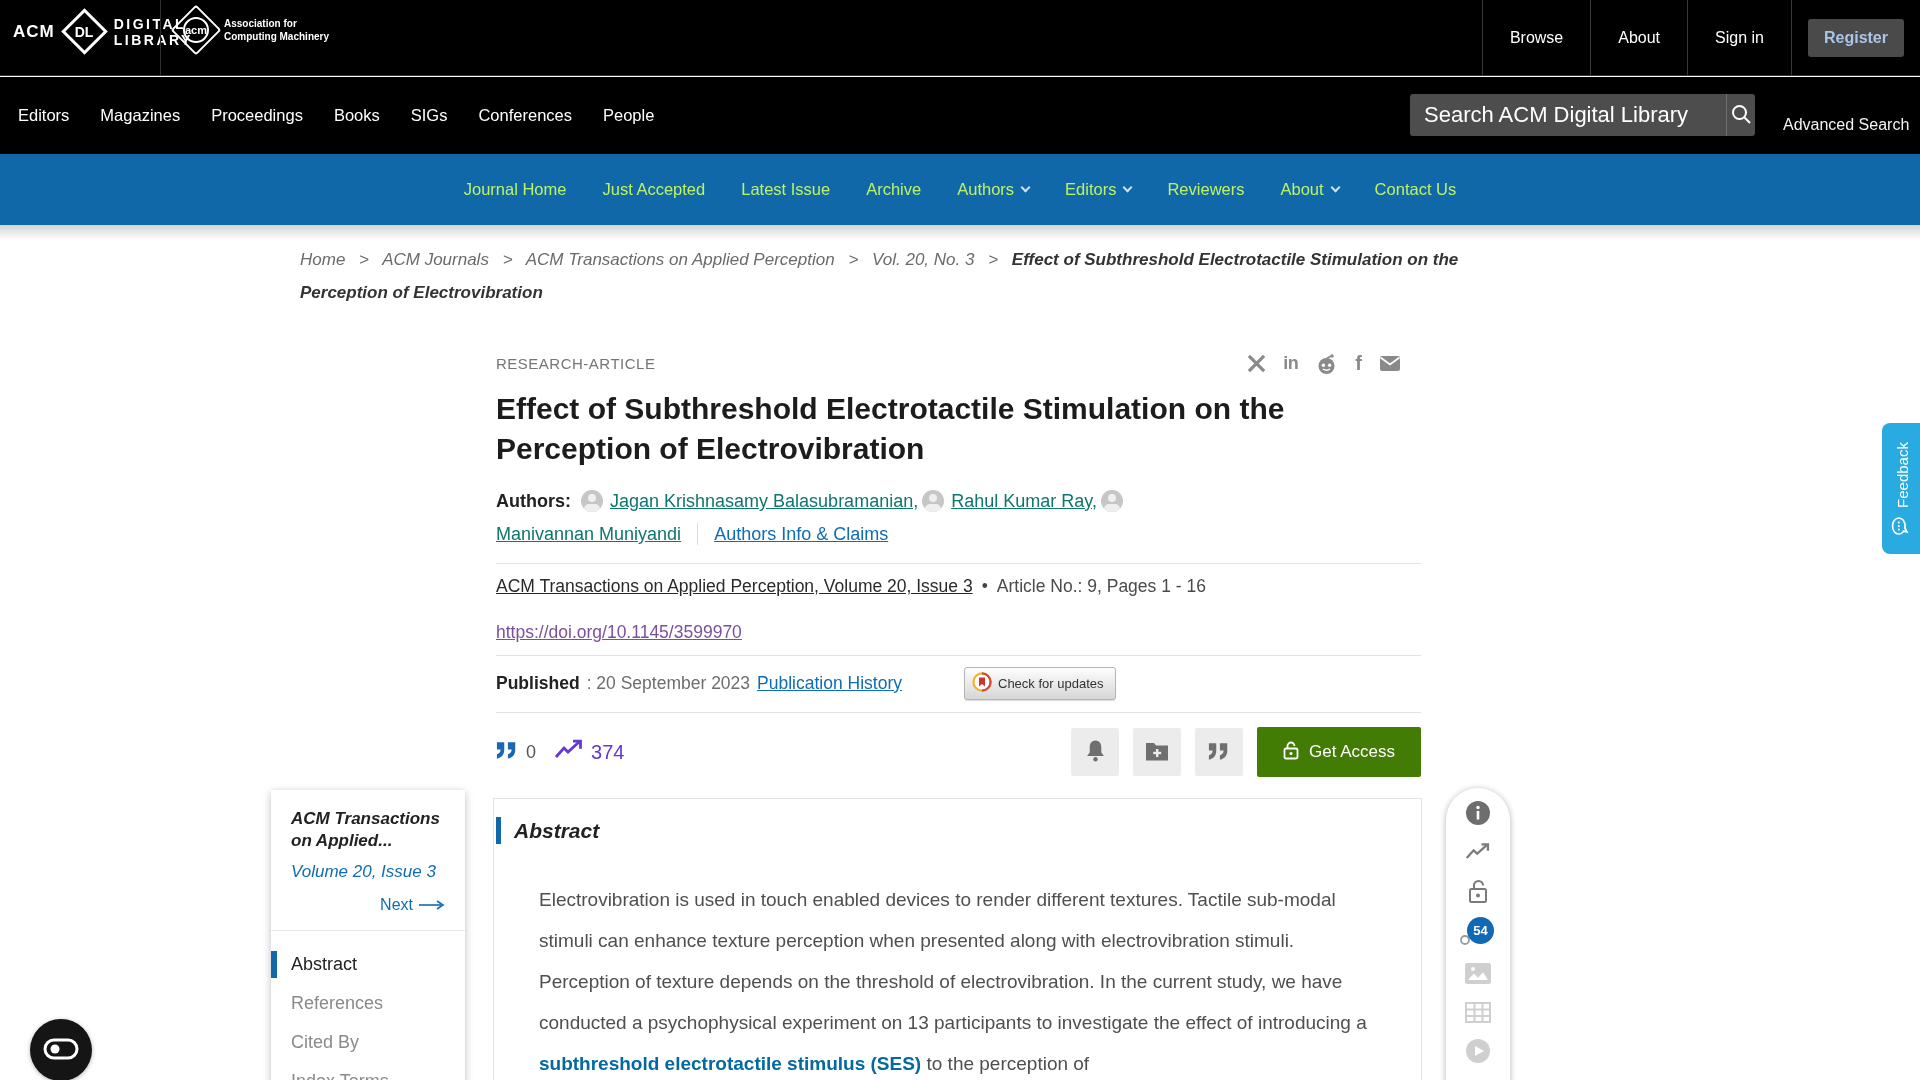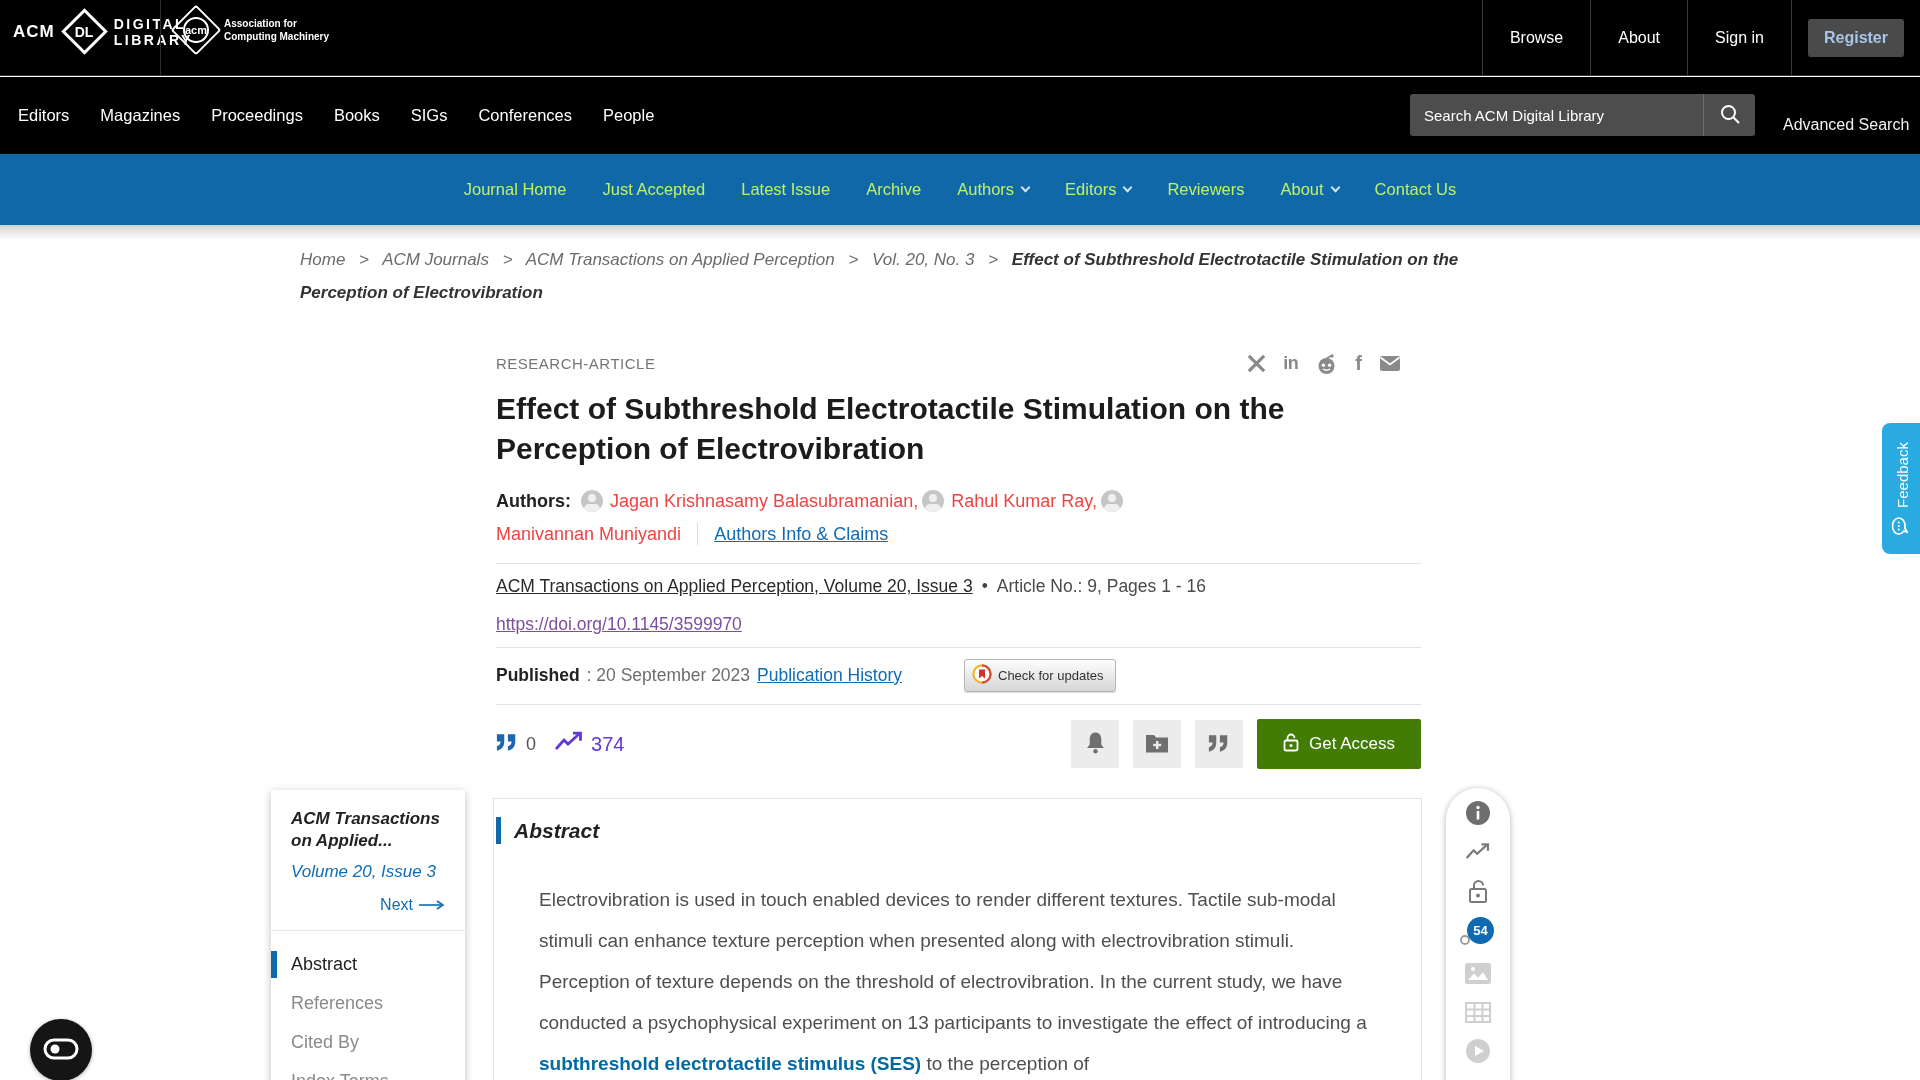--- a/index.html
+++ b/index.html
@@ -22,21 +22,21 @@
   .account-nav{position:absolute;right:0;top:0;height:76px;display:flex;align-items:stretch}
   .account-nav a{color:#fff;font-size:16px;display:flex;align-items:center;padding:0 27px;border-left:1px solid #383838}
   .register-wrap{display:flex;align-items:center;padding:0 16px;border-left:1px solid #383838}
   .register-btn{background:#4a4a4a;color:#a9c6e8;font-size:16px;font-weight:700;border:none;border-radius:3px;padding:10px 16px;cursor:pointer}
 
   
   .hdr-main{position:absolute;left:0;top:77px;width:1920px;height:77px;background:#000;color:#fff}
   .main-nav{position:absolute;left:18px;top:0;height:77px;display:flex;align-items:center;gap:31px}
   .main-nav a{color:#fff;font-size:16.5px}
   .search-box{position:absolute;left:1410px;top:17px;width:345px;height:42px;background:#4d4d4d;border-radius:3px;display:flex;align-items:center}
-  .search-box input{flex:1;background:transparent;border:none;outline:none;color:#fff;font-size:15px;padding:0 14px;font-family:"Liberation Sans",sans-serif}
+  .search-box input{flex:1;background:transparent;border:none;outline:none;color:#fff;font-size:22px;padding:0 14px;font-family:"Liberation Sans",sans-serif}
   .search-box input::placeholder{color:#fff;opacity:1}
   .search-btn{width:52px;height:42px;border:none;background:transparent;border-left:1px solid #6e6e6e;display:flex;align-items:center;justify-content:center;cursor:pointer}
   .adv-search{position:absolute;left:1783px;top:0;height:95px;display:flex;align-items:center;color:#f2f2f2;font-size:16px}
 
   
   .journal-nav{position:absolute;left:0;top:154px;width:1920px;height:71px;background:#1168a9;display:flex;align-items:center;justify-content:center;gap:36px}
   .journal-nav a{color:#bef264;font-size:16.5px;display:flex;align-items:center}
   .chev{display:inline-block;width:7px;height:7px;border-right:2px solid #cfe0ef;border-bottom:2px solid #cfe0ef;transform:rotate(45deg);margin-left:8px;margin-top:-4px}
   .page-shadow{position:absolute;left:0;top:225px;width:1920px;height:15px;background:linear-gradient(#d4d4d4,rgba(255,255,255,0))}
 
@@ -53,28 +53,28 @@
   .share-row{display:flex;align-items:center;gap:17px;margin-right:20px}
   .share-row .s-ic{color:#8a8a8a;display:flex;align-items:center;cursor:pointer}
   .li-ic{font-size:18px;font-weight:700;letter-spacing:-.5px}
   .fb-ic{font-size:20px;font-weight:700}
   .article-title{margin-top:14px;width:855px;font-size:30px;line-height:40px;font-weight:600;color:#1c1c1c}
   .authors-block{margin-top:16px;width:705px;font-size:18px;line-height:33px;color:#333}
   .authors-label{font-weight:700;color:#222;margin-right:6px}
   .avatar{display:inline-block;width:22px;height:22px;border-radius:50%;background:#c6c6c6;position:relative;vertical-align:-5px;margin:0 7px 0 4px;overflow:hidden}
   .avatar::before{content:"";position:absolute;left:7px;top:4px;width:8px;height:8px;border-radius:50%;background:#efefef}
   .avatar::after{content:"";position:absolute;left:3px;top:14px;width:16px;height:10px;border-radius:8px;background:#efefef}
-  .author-link{color:#ef4444;}
+  .author-link{color:#0f766e;text-decoration:underline}
   .authors-vdiv{display:inline-block;width:1px;height:22px;background:#dcdcdc;vertical-align:-5px;margin:0 16px}
   .info-claims{color:#0f6cb5;text-decoration:underline}
   .hrule{border:none;border-top:1px solid #e2e2e2;margin-top:12px}
   .cite-line{margin-top:12px;font-size:17.5px;color:#4a4a4a}
   .journal-link{color:#2a2a2a;text-decoration:underline}
   .bullet{margin:0 9px;color:#444}
-  .doi-line{margin-top:17px;font-size:17.5px}
+  .doi-line{margin-top:25px;font-size:17.5px}
   .doi-link{color:#7c4e9e;text-decoration:underline}
   .pub-row{margin-top:11px;display:flex;align-items:center;font-size:17.5px}
   .pub-label{font-weight:700;color:#222}
   .pub-date{color:#6e6e6e;margin-left:7px}
   .pub-history{color:#0f6cb5;text-decoration:underline;margin-left:7px}
   .check-updates{margin-left:62px;display:flex;align-items:center;gap:6px;background:linear-gradient(#fefefe,#d6d6d6);border:1px solid #b5b5b5;border-radius:3px;padding:4px 11px 4px 7px;font-size:13px;color:#333;cursor:pointer;box-shadow:0 1px 1px rgba(0,0,0,.15)}
   .metrics-row{margin-top:14px;display:flex;align-items:center;height:50px}
   .metric{display:flex;align-items:center;cursor:pointer}
   .cite-count{font-size:18px;color:#555;margin:0 18px 0 8px}
   .views-count{font-size:20px;color:#6438d6;margin-left:7px}

